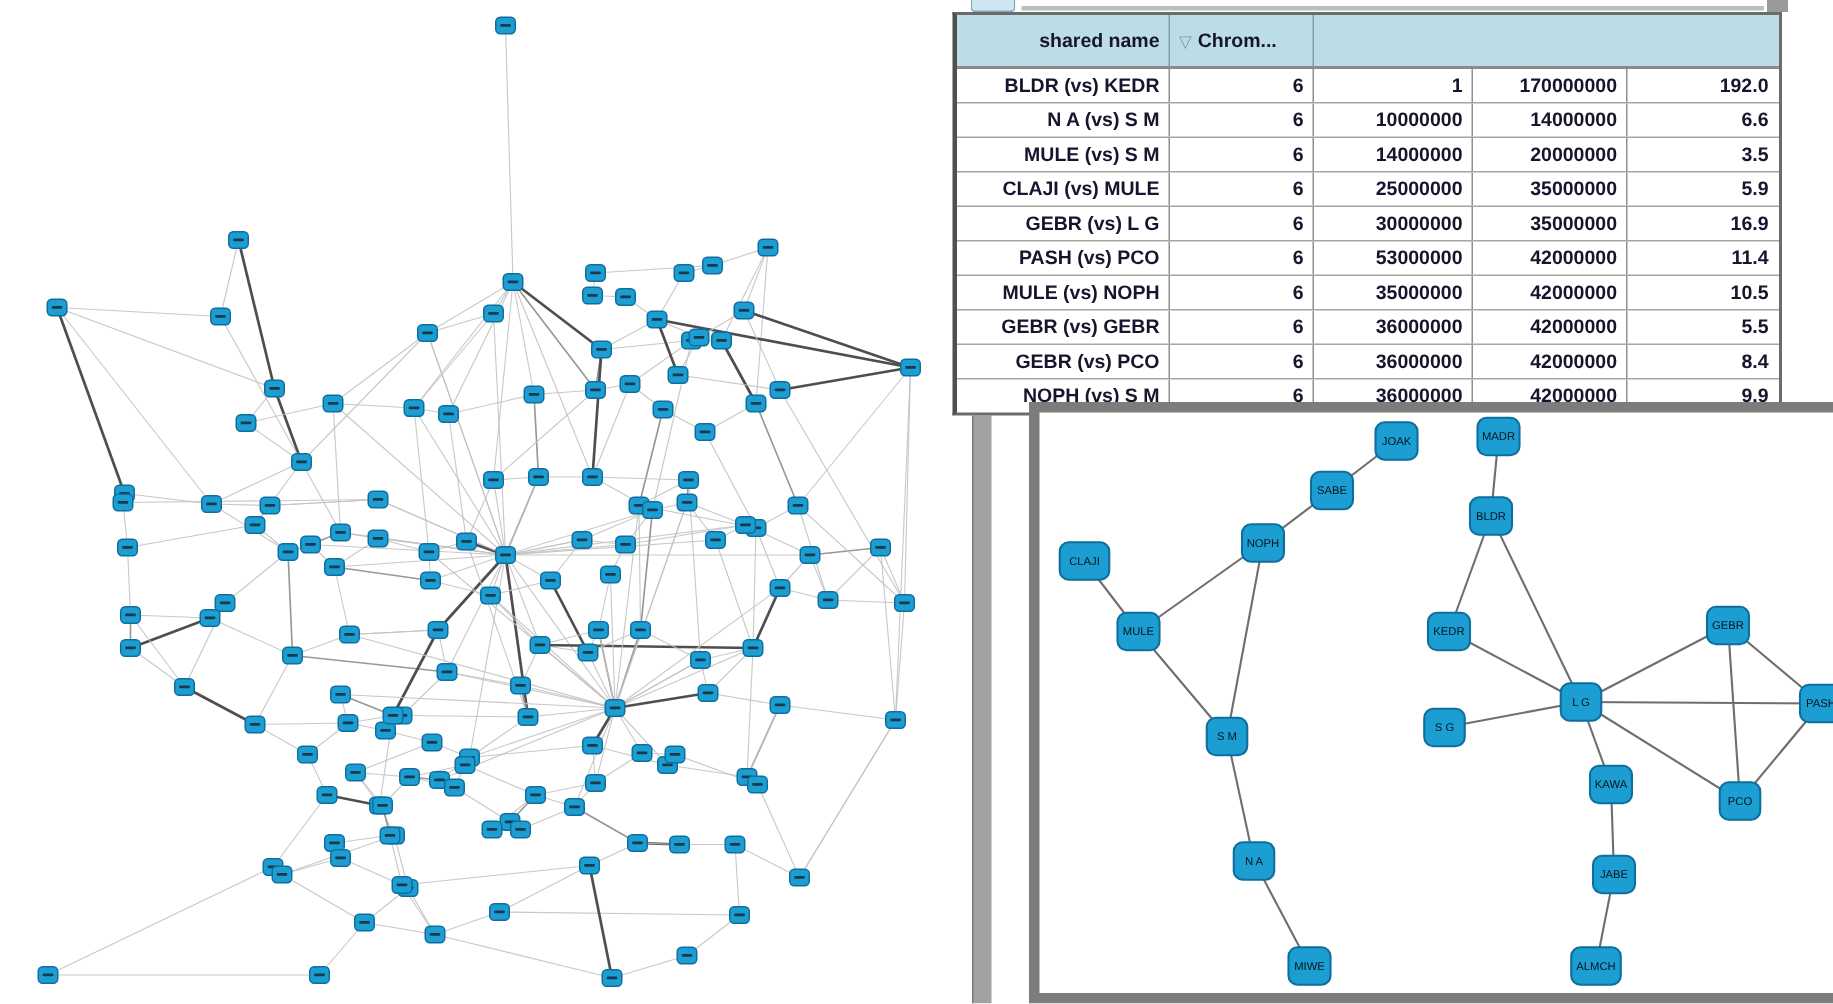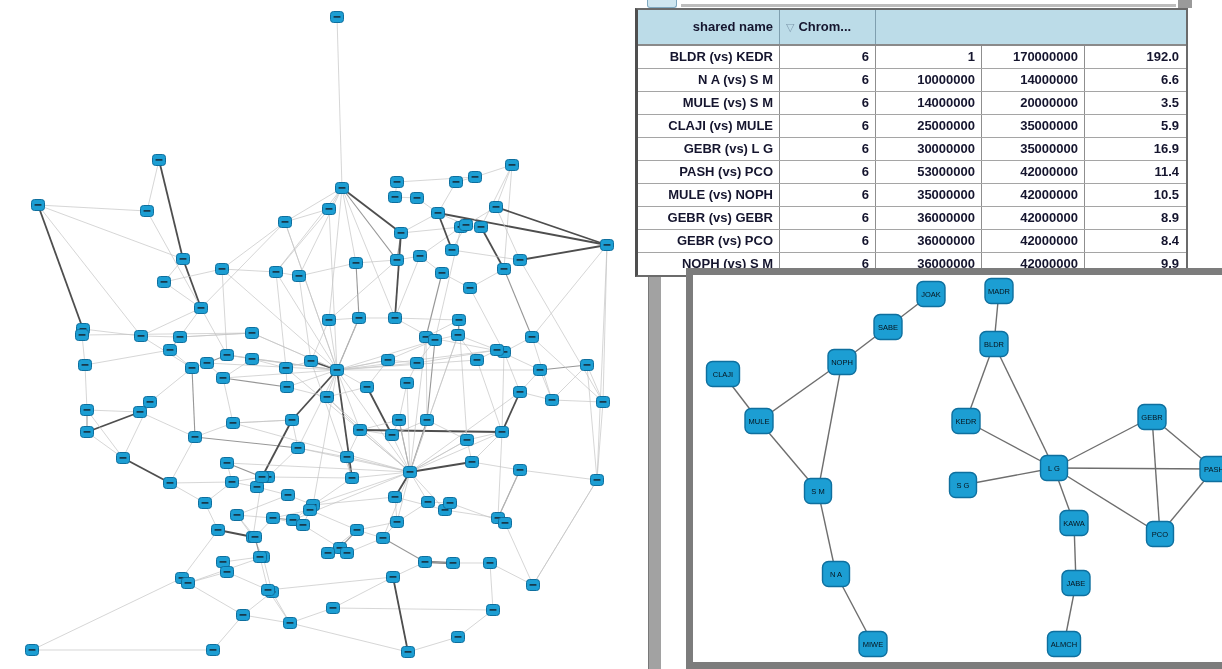--- a/index.html
+++ b/index.html
@@ -727,21 +727,21 @@
             <div class="td c1">6</div>
             <div class="td c2">35000000</div>
             <div class="td c3">42000000</div>
             <div class="td c4">10.5</div>
           </div>
           <div class="tr">
             <div class="td c0">GEBR (vs) GEBR</div>
             <div class="td c1">6</div>
             <div class="td c2">36000000</div>
             <div class="td c3">42000000</div>
-            <div class="td c4">8.9</div>
+            <div class="td c4">5.5</div>
           </div>
           <div class="tr">
             <div class="td c0">GEBR (vs) PCO</div>
             <div class="td c1">6</div>
             <div class="td c2">36000000</div>
             <div class="td c3">42000000</div>
             <div class="td c4">8.4</div>
           </div>
           <div class="tr">
             <div class="td c0">NOPH (vs) S M</div>

